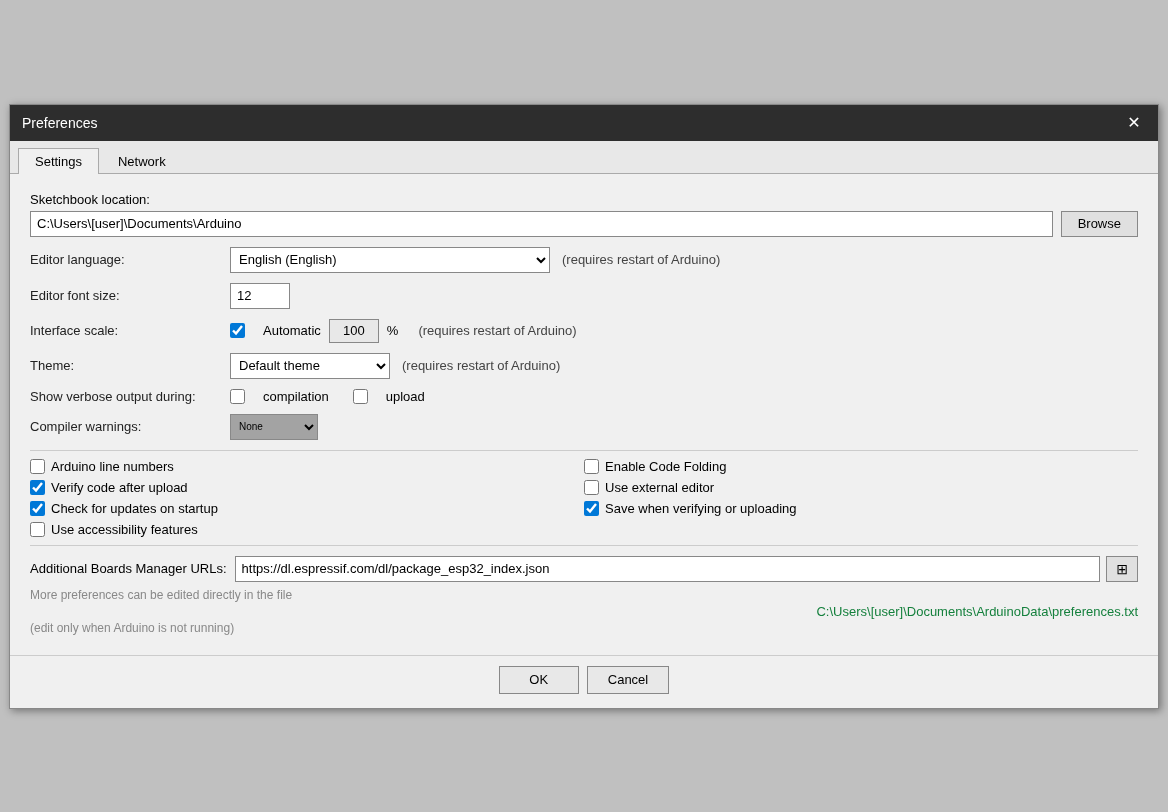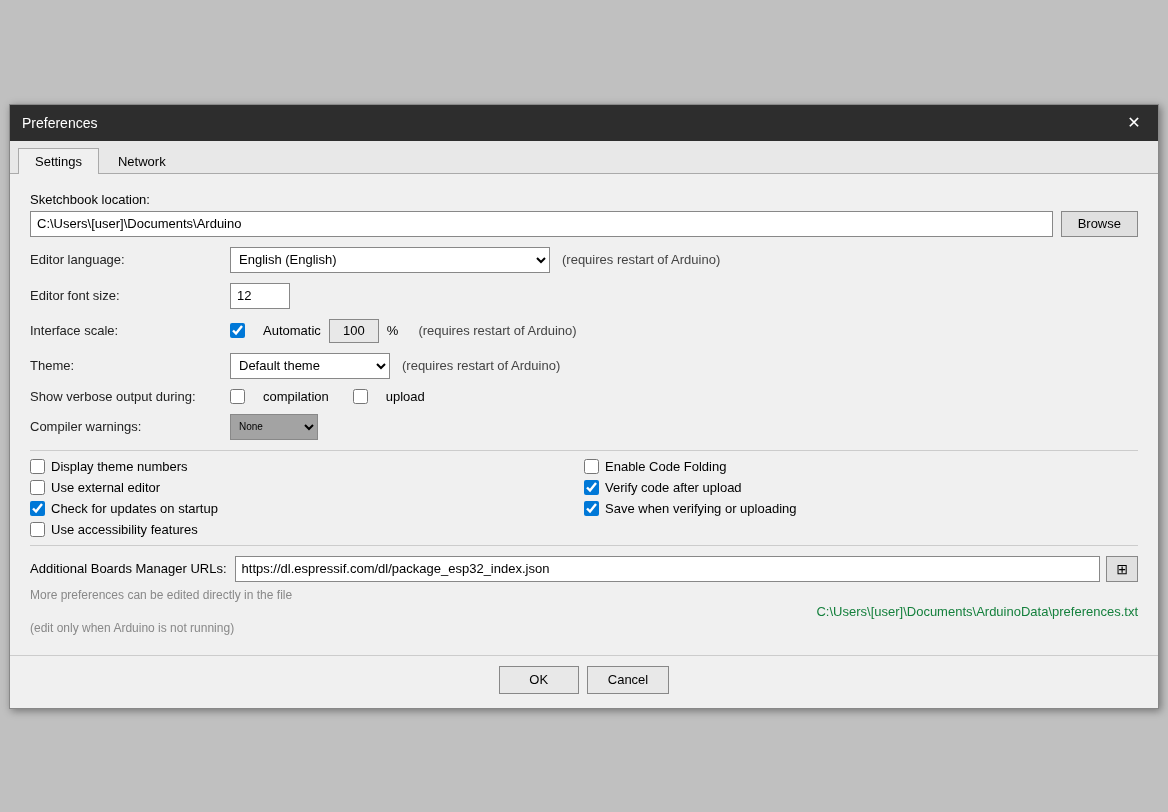--- a/index.html
+++ b/index.html
@@ -345,36 +345,36 @@
         <option>None</option>
       </select>
     </div>
 
     <hr class="divider">
 
     <div class="checkbox-grid">
 
       <div class="checkbox-item">
         <input type="checkbox" id="display-line-numbers" style="">
-        <label for="display-line-numbers">Display theme numbers</label>
+        <label for="display-line-numbers">Arduino line numbers</label>
       </div>
 
       <div class="checkbox-item">
         <input type="checkbox" id="enable-code-folding" style="">
         <label for="enable-code-folding">Enable Code Folding</label>
       </div>
 
       <div class="checkbox-item">
+        <input type="checkbox" id="verify-code" checked="" style="">
+        <label for="verify-code">Verify code after upload</label>
+      </div>
+
+      <div class="checkbox-item">
         <input type="checkbox" id="use-external-editor" style="">
         <label for="use-external-editor">Use external editor</label>
-      </div>
-
-      <div class="checkbox-item">
-        <input type="checkbox" id="verify-code" checked="" style="">
-        <label for="verify-code">Verify code after upload</label>
       </div>
 
       <div class="checkbox-item">
         <input type="checkbox" id="check-updates" checked="" style="">
         <label for="check-updates">Check for updates on startup</label>
       </div>
 
       <div class="checkbox-item">
         <input type="checkbox" id="save-verifying" checked="" style="">
         <label for="save-verifying">Save when verifying or uploading</label>

